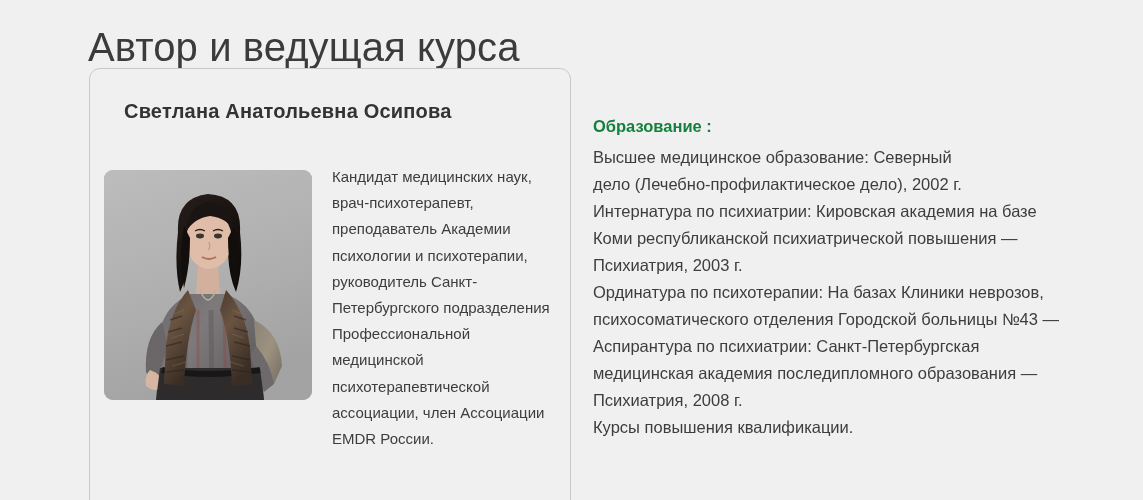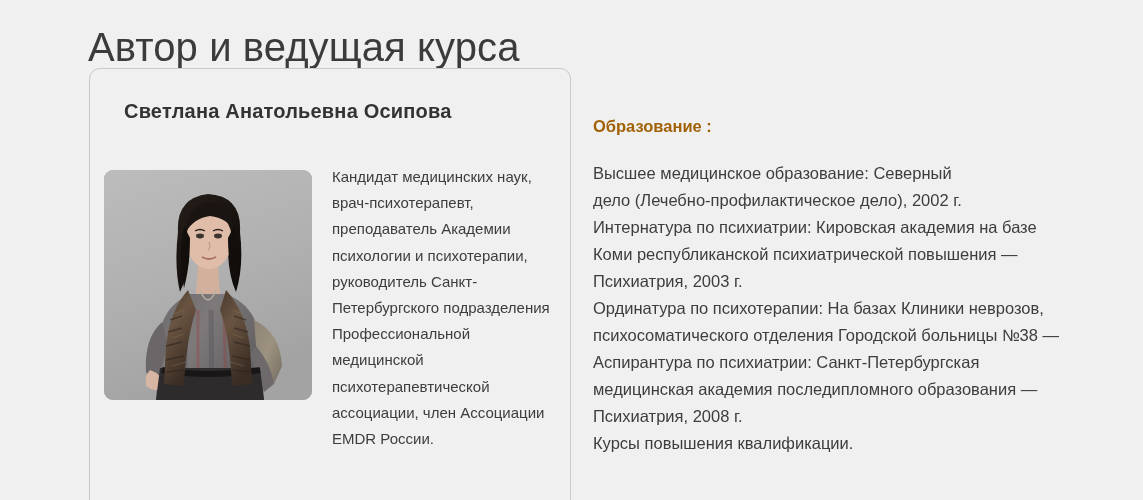--- a/index.html
+++ b/index.html
@@ -93,22 +93,22 @@
     position: absolute;
     left: 593px;
     top: 113px;
     width: 500px;
     font-size: 16.5px;
     line-height: 27px;
     color: #3d3d3d;
   }
   .education-title {
     font-weight: 700;
-    color: #a16207;
-    margin-bottom: 20px;
+    color: #15803d;
+    margin-bottom: 4px;
   }
   .education-line {
     white-space: nowrap;
   }
 </style>
 </head>
 <body>
 
 <div class="page">
 
@@ -213,21 +213,21 @@
 
   <div class="education">
     <div class="education-title">Образование :</div>
     <div>
       <div class="education-line">Высшее медицинское образование: Северный</div>
       <div class="education-line">дело (Лечебно-профилактическое дело), 2002 г.</div>
       <div class="education-line">Интернатура по психиатрии: Кировская академия на базе</div>
       <div class="education-line">Коми республиканской психиатрической повышения —</div>
       <div class="education-line">Психиатрия, 2003 г.</div>
       <div class="education-line">Ординатура по психотерапии: На базах Клиники неврозов,</div>
-      <div class="education-line">психосоматического отделения Городской больницы №38 —</div>
+      <div class="education-line">психосоматического отделения Городской больницы №43 —</div>
       <div class="education-line">Аспирантура по психиатрии: Санкт-Петербургская</div>
       <div class="education-line">медицинская академия последипломного образования —</div>
       <div class="education-line">Психиатрия, 2008 г.</div>
       <div class="education-line">Курсы повышения квалификации.</div>
     </div>
   </div>
 
 </div>
 
 </body></html>

